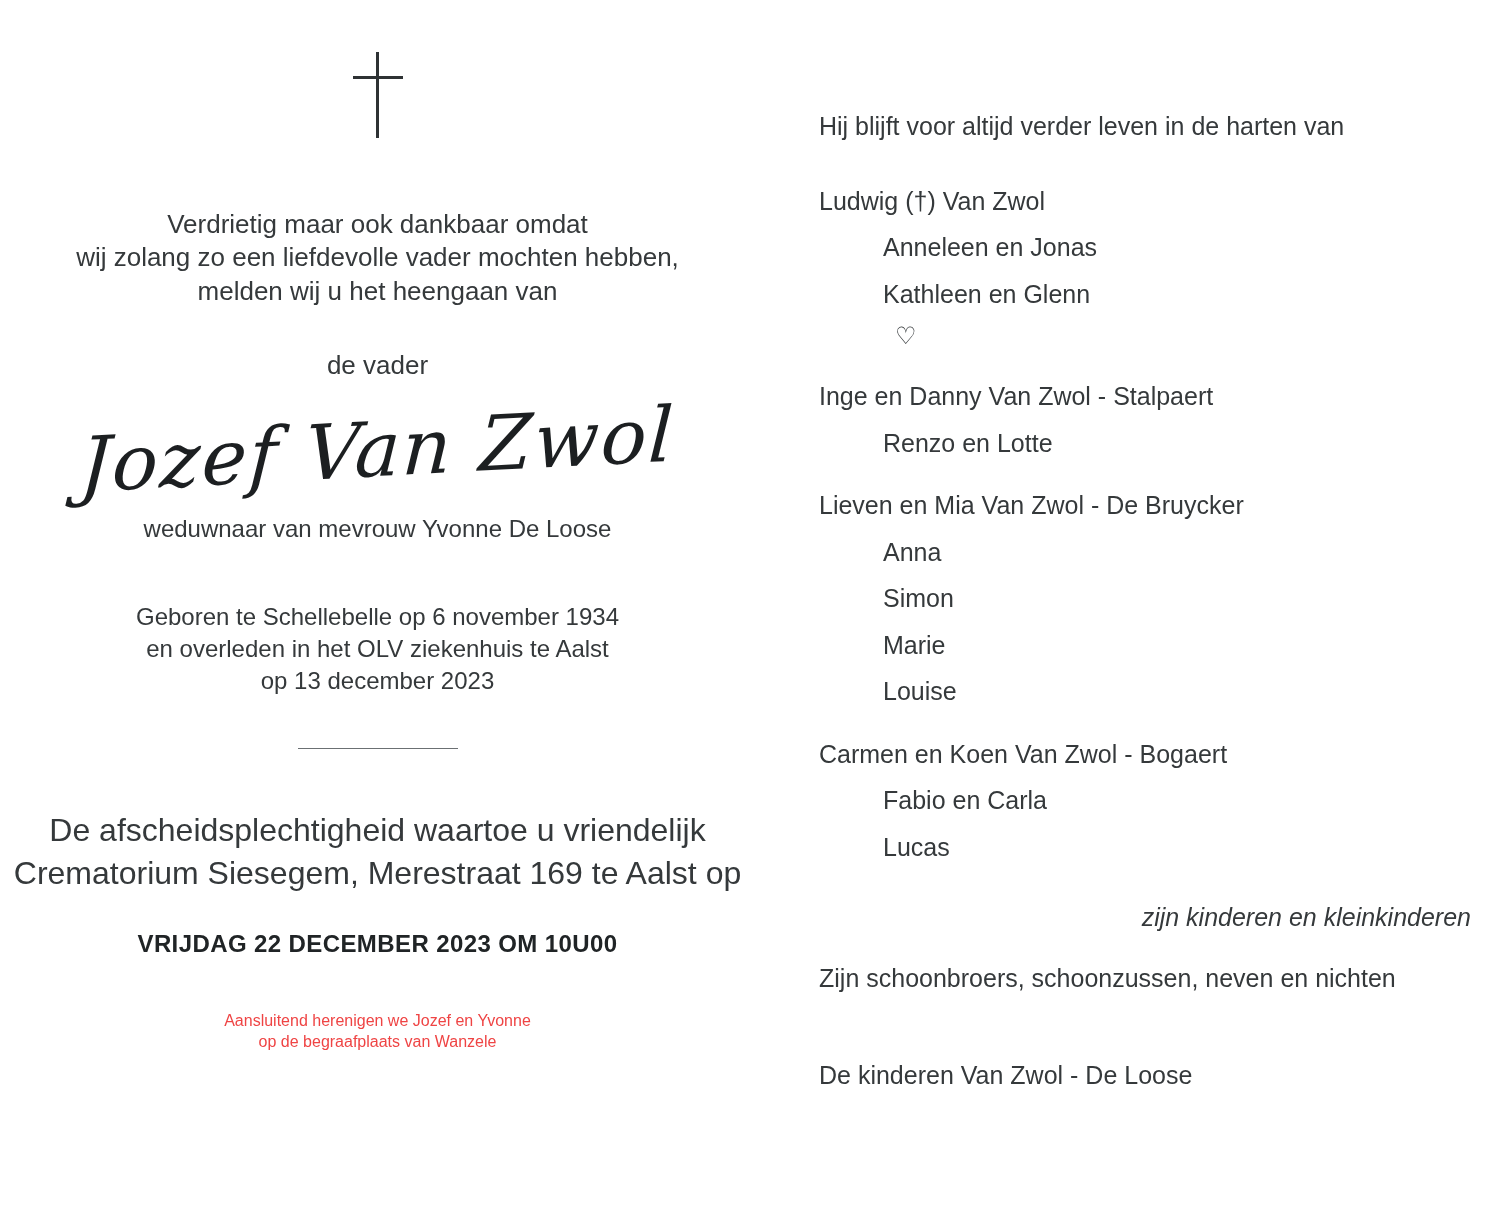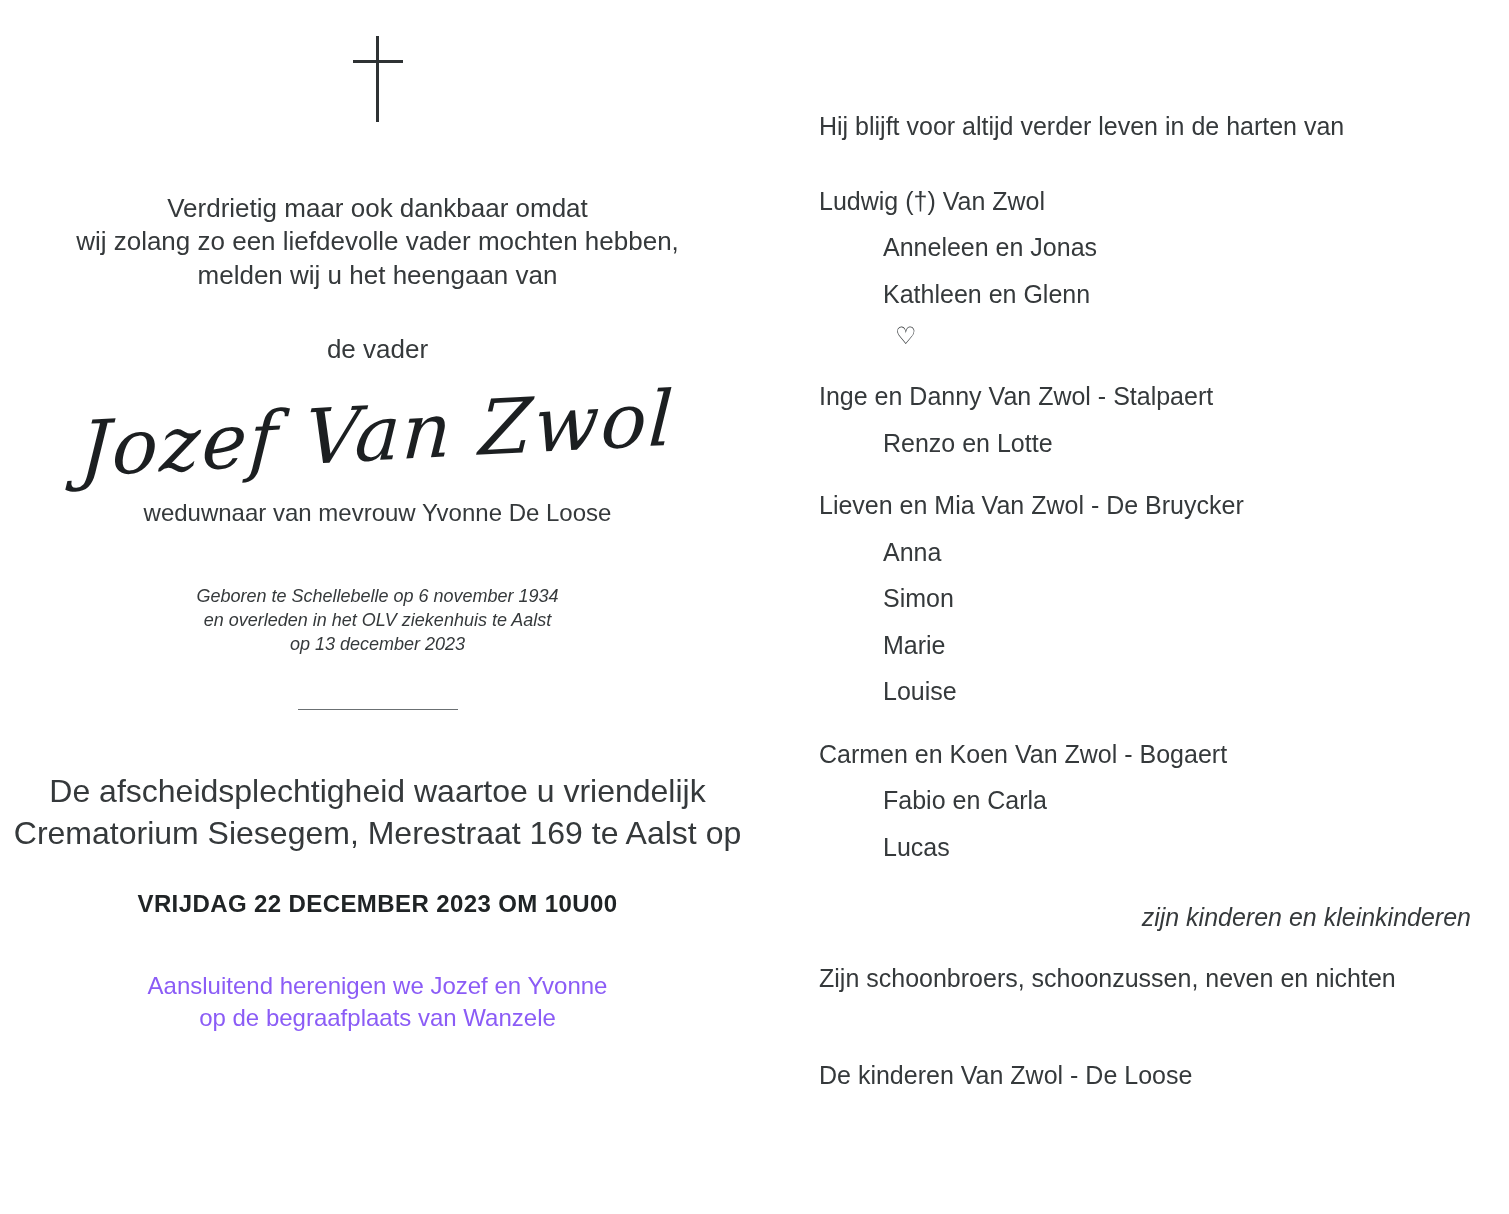--- a/index.html
+++ b/index.html
@@ -17,21 +17,21 @@
   }
   .page {
     position: relative;
     width: 1509px;
     height: 1214px;
     display: flex;
   }
   .col-left {
     width: 755px;
     position: relative;
-    padding-top: 24px;
+    padding-top: 40px;
     box-sizing: border-box;
     text-align: center;
   }
   .col-right {
     width: 754px;
     position: relative;
     padding-top: 110px;
     box-sizing: border-box;
   }
 
@@ -91,25 +91,24 @@
     line-height: 1.35;
   }
   .widower {
     margin-top: 14px;
     font-size: 24px;
     font-weight: 300;
     color: #35393b;
   }
   .birthdeath {
     margin-top: 58px;
-    font-size: 18px;
+    font-size: 24px;
     line-height: 1.32;
     font-weight: 300;
     color: #35393b;
-    font-style: italic;
   }
   .divider-wrap {
     margin-top: 52px;
     display: flex;
     justify-content: center;
   }
   .divider {
     width: 160px;
     height: 1px;
     background: #6b7073;
@@ -123,24 +122,24 @@
   }
   .datetime {
     margin-top: 36px;
     font-size: 24px;
     font-weight: bold;
     letter-spacing: 0.4px;
     color: #202426;
   }
   .closing {
     margin-top: 52px;
-    font-size: 24px;
+    font-size: 16px;
     line-height: 1.32;
     font-weight: 300;
-    color: #8b5cf6;
+    color: #ef4444;
   }
 
   
   .r-line {
     font-size: 25px;
     font-weight: 300;
     color: #35393b;
     line-height: 1.3;
     padding-left: 64px;
   }

